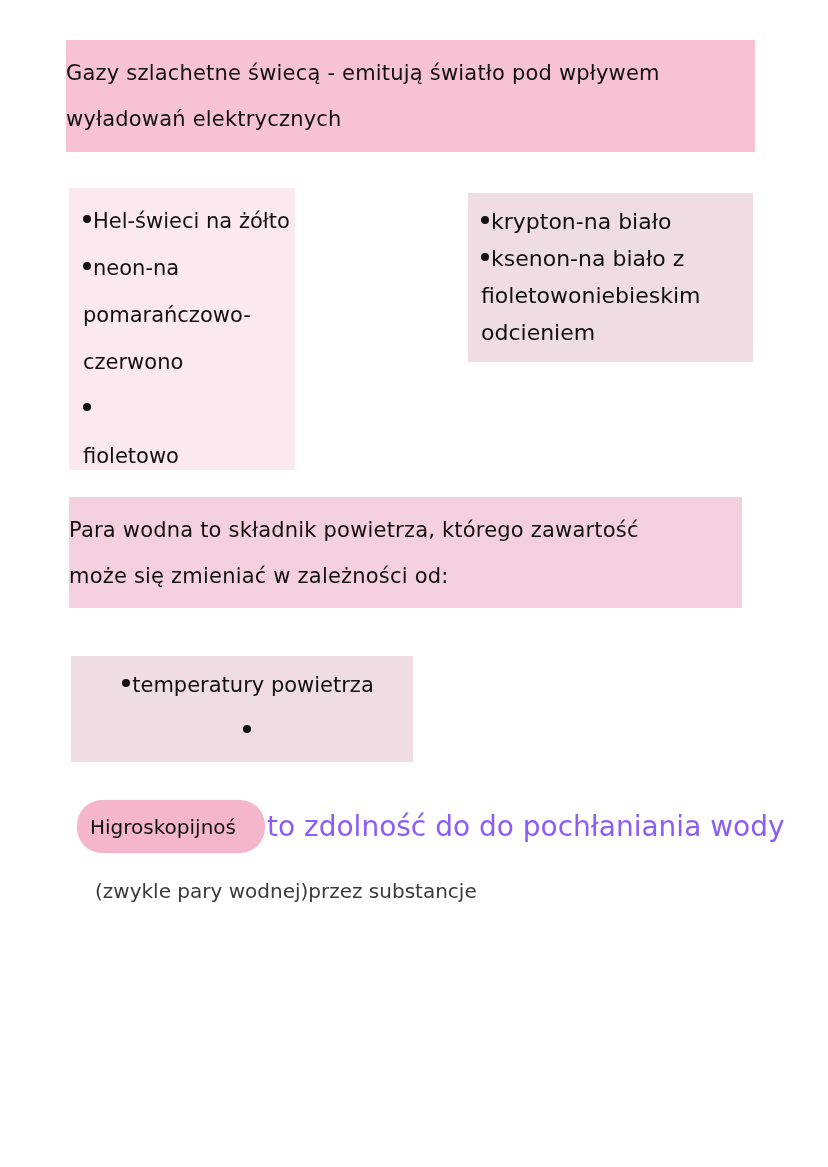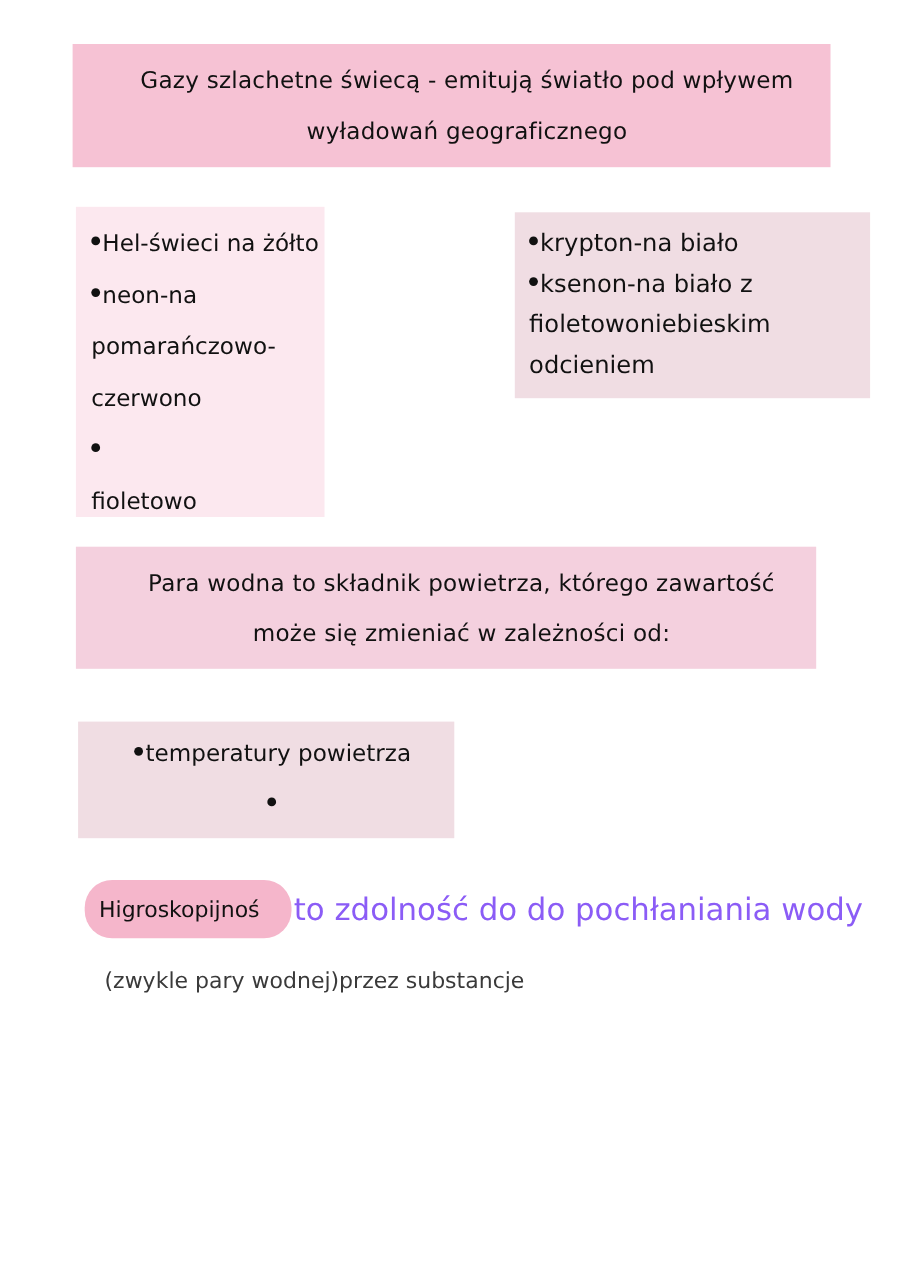--- a/index.html
+++ b/index.html
@@ -15,24 +15,23 @@
     font-family: "DejaVu Sans", sans-serif;
     color: #111111;
   }
   .box {
     position: absolute;
     box-sizing: border-box;
   }
   .header-box {
     display: flex;
     flex-direction: column;
-    align-items: center;
+    align-items: flex-start;
     justify-content: center;
     text-align: center;
-    padding-left: 28px;
   }
   .header-line {
     font-size: 21px;
     line-height: 46px;
     letter-spacing: 0.2px;
     white-space: nowrap;
   }
   .list-item {
     font-size: 21px;
     white-space: nowrap;
@@ -52,21 +51,21 @@
     left: 66px; top: 40px; width: 689px; height: 112px;
     background: #f6c2d4;
   }
   #box-gases-left {
     left: 69px; top: 188px; width: 226px; height: 282px;
     background: #fce8ef;
     padding: 10px 0 0 14px;
   }
   #box-gases-left .list-item { line-height: 47px; }
   #box-gases-right {
-    left: 468px; top: 193px; width: 323px; height: 169px;
+    left: 468px; top: 193px; width: 285px; height: 169px;
     background: #f0dde3;
     padding: 10px 0 0 13px;
   }
   #box-gases-right .list-item { line-height: 37px; font-size: 22px; }
   #box-water {
     left: 69px; top: 497px; width: 673px; height: 111px;
     background: #f4d0de;
   }
   #box-factors {
     left: 71px; top: 656px; width: 342px; height: 106px;
@@ -107,21 +106,21 @@
     color: #3a3a3a;
     white-space: nowrap;
     line-height: 32px;
   }
 </style>
 </head>
 <body>
 
 <div class="box header-box" id="box-title">
   <div class="header-line">Gazy szlachetne świecą - emitują światło pod wpływem</div>
-  <div class="header-line">wyładowań geograficznego</div>
+  <div class="header-line">wyładowań elektrycznych</div>
 </div>
 
 <div class="box" id="box-gases-left">
   <div class="list-item"><span class="bullet"></span><span>Hel-świeci na żółto</span></div>
   <div class="list-item"><span class="bullet"></span><span>neon-na</span></div>
   <div class="list-item"><span>pomarańczowo-</span></div>
   <div class="list-item"><span>czerwono</span></div>
   <div class="list-item"><span class="bullet"></span></div>
   <div class="list-item"><span>fioletowo</span></div>
 </div>

